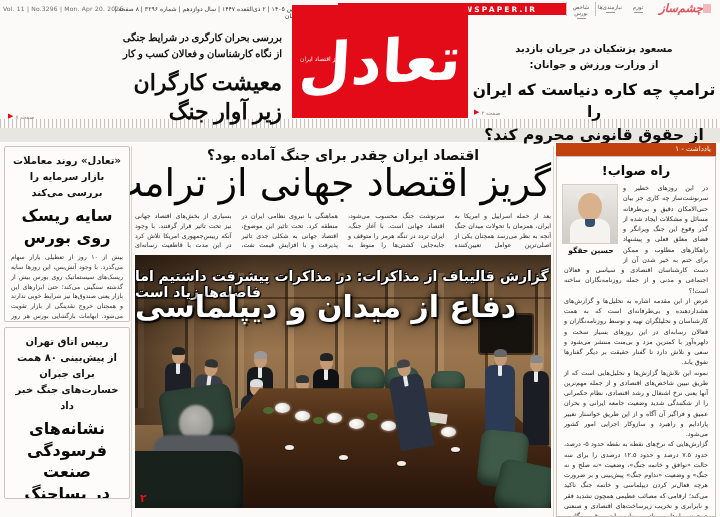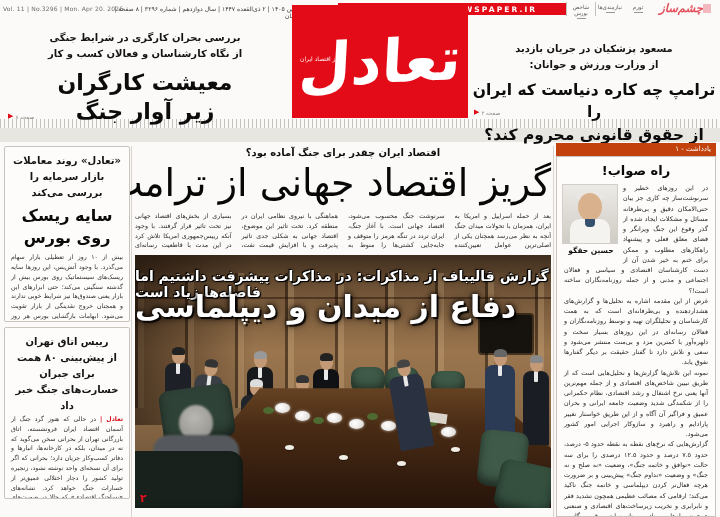--- a/index.html
+++ b/index.html
@@ -28,32 +28,32 @@
   .mast-logo{position:absolute;inset:0;display:flex;align-items:center;justify-content:center;
              color:#fff;font-size:60px;font-weight:bold;transform:skewX(-6deg) rotate(-3deg);}
   .mast-slogan{position:absolute;left:8px;top:50px;color:#fff;font-size:6px;direction:rtl;opacity:.95;}
   .ruler{left:0;top:119px;width:720px;height:9px;
          background:repeating-linear-gradient(90deg,#b4afa7 0 1px,transparent 1px 4px);opacity:.75;}
   .band{left:0;top:128px;width:720px;height:14px;background:#e8e6e1;}
   .vline{width:1px;background:#d8d4cd;top:146px;height:371px;}
 
   
   .story-kicker{font-size:10px;font-weight:bold;line-height:1.55;white-space:pre-line;color:#141414;}
-  .tl{left:8px;top:30px;width:274px;text-align:center;direction:rtl;}
+  .tl{left:8px;top:30px;width:274px;direction:rtl;font-family:Liberation Serif, serif;}
   .tl-headline{font-size:22px;font-weight:bold;line-height:1.32;margin-top:7px;white-space:pre-line;color:#0c0c0c;cursor:pointer;}
   .tr{left:472px;top:41px;width:244px;text-align:center;direction:rtl;}
   .tr-headline{font-size:15.5px;font-weight:bold;line-height:1.45;margin-top:7px;white-space:pre-line;
                letter-spacing:-.3px;color:#0c0c0c;cursor:pointer;}
   .marker{display:flex;align-items:center;gap:2px;}
   .marker .tri{color:#e30b17;font-size:7px;line-height:1;}
   .marker .pg{font-size:5.5px;color:#8a8680;}
 
   
   .lead-kicker{left:135px;top:147px;width:416px;text-align:center;direction:rtl;
-               font-size:10px;font-weight:bold;color:#101010;}
+               font-size:14px;font-weight:bold;color:#101010;}
   .lead-headline{left:135px;top:161px;width:416px;text-align:center;direction:rtl;white-space:nowrap;
                  font-size:38px;font-weight:normal;letter-spacing:-.5px;color:#070707;cursor:pointer;}
   .lead-body{left:135px;top:211px;width:416px;height:41px;overflow:hidden;direction:rtl;
              column-count:4;column-gap:10px;font-size:6.3px;line-height:1.55;text-align:justify;color:#2a2a2a;}
 
   
   .photo{left:135px;top:255px;width:416px;height:253px;overflow:hidden;background:#7a5c3e;cursor:pointer;}
   .wall{position:absolute;inset:0;
         background:linear-gradient(180deg,#3f2e1e 0%,#6e5236 14%,#9a754e 38%,#8a6a47 62%,#5f4730 100%);}
   .panels{position:absolute;left:0;top:18px;width:100%;height:135px;
@@ -258,20 +258,23 @@
     <div class="sb-body">
       <span>بیش از ۱۰ روز از تعطیلی بازار سهام می‌گذرد. با وجود آتش‌بس، این روزها سایه ریسک‌های سیستماتیک روی بورس بیش از گذشته سنگینی می‌کند؛ حتی ابزارهای این بازار یعنی صندوق‌ها نیز شرایط خوبی ندارند و همچنان خروج نقدینگی از بازار تقویت می‌شود. ابهامات بازگشایی بورس هر روز بیشتر شده و همین موضوع باعث شده برخی مدیران و فعالان بازار سرمایه عقیده داشته باشند تا پایان رسمی جنگ، بورس بازگشایی نشود. </span>
       
     </div>
   </div>
 
   <div class="abs sidebox box2">
     <div class="sb-kicker">رییس اتاق تهران
 از پیش‌بینی ۸۰ همت برای جبران
 خسارت‌های جنگ خبر داد</div>
+    <div class="sb-headline">نشانه‌های
+فرسودگی صنعت
+در پساجنگ</div>
     <div class="sb-body">
       <span class="red bold">تعادل |</span>
       <span> در حالی که هنوز گرد جنگ از آسمان اقتصاد ایران فرونشسته، اتاق بازرگانی تهران از بحرانی سخن می‌گوید که نه در میدان، بلکه در کارخانه‌ها، انبارها و دفاتر کسب‌وکار جریان دارد؛ بحرانی که اگر برای آن نسخه‌ای واحد نوشته نشود، زنجیره تولید کشور را دچار اختلالی عمیق‌تر از خسارات جنگ خواهد کرد. نشانه‌های «پساجنگ اقتصادی» که حالا در صورت‌های خسته بنگاه‌ها دیده می‌شود، جایی است که اتاق تهران هشدار می‌دهد. </span>
       
     </div>
   </div>
 
   <div class="abs note-header">یادداشت - ۱</div>
   <div class="abs note-box">
     <div class="note-title">راه صواب!</div>

